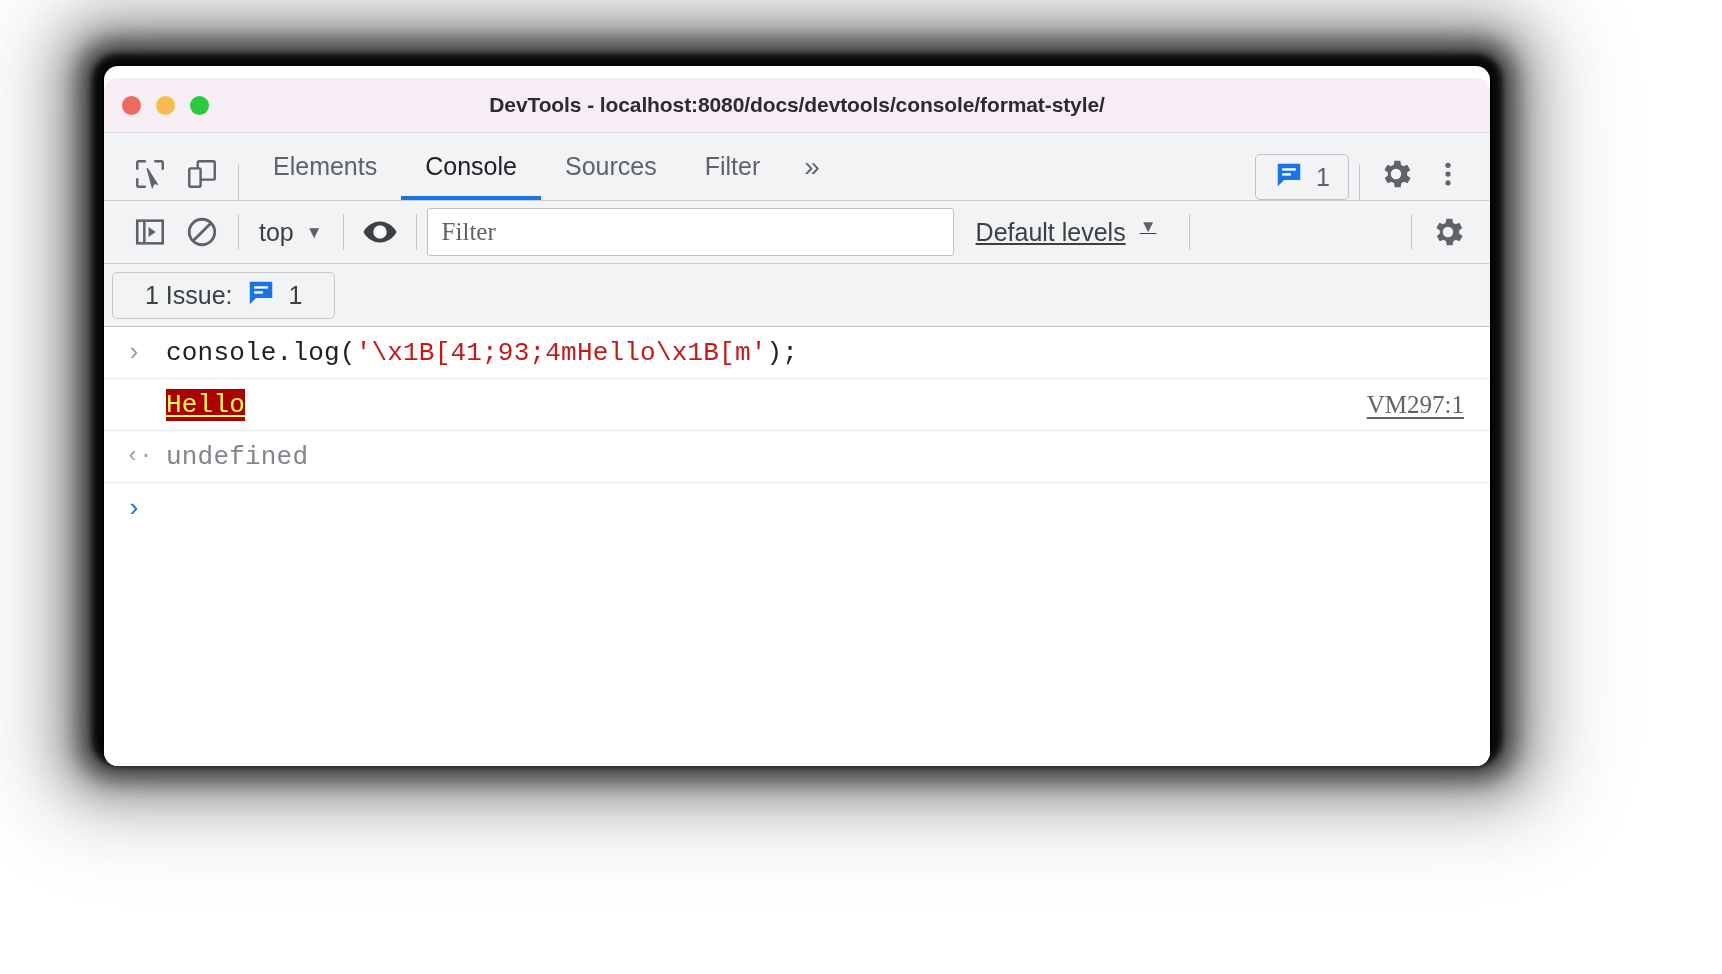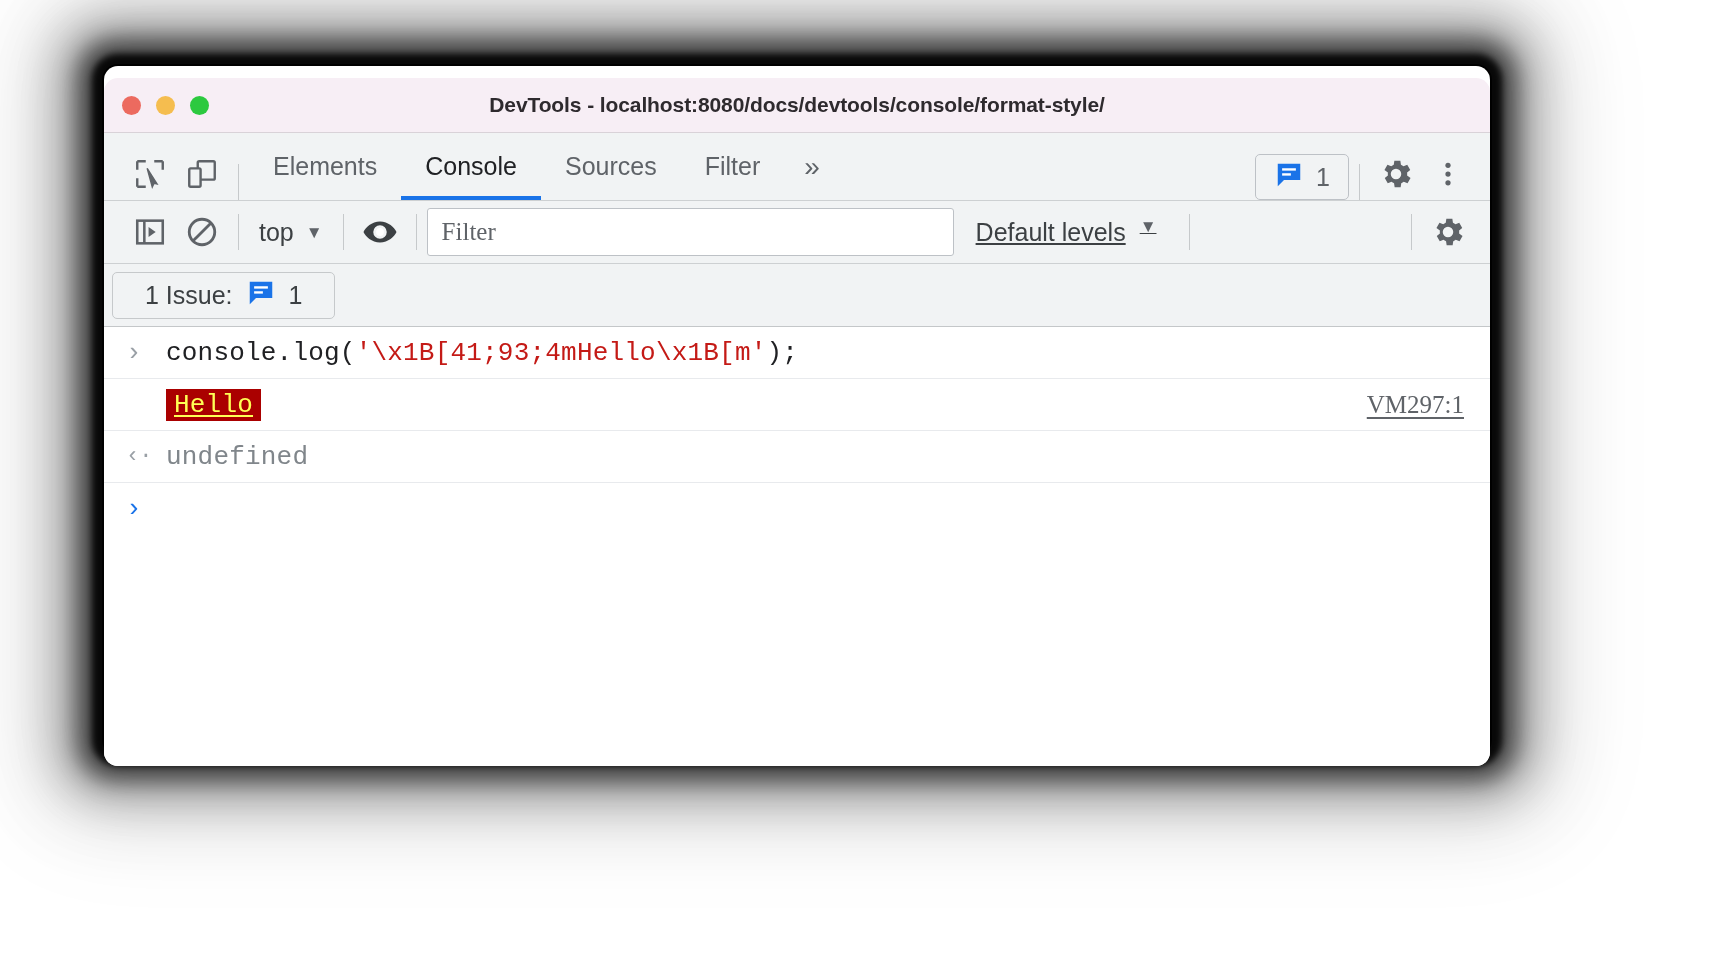--- a/index.html
+++ b/index.html
@@ -214,21 +214,21 @@
   }
   .str { color: #c41a16; }
   .ansi-hello {
     font-family: "Liberation Mono", monospace;
     font-size: 26px;
     background: #aa0000;
     color: #ffff55;
     text-decoration: underline;
     text-decoration-color: #ffff55;
     text-underline-offset: 3px;
-    padding: 1px 8px;
+    padding: 1px 0;
     letter-spacing: 0.2px;
   }
   .undefined-txt {
     font-family: "Liberation Mono", monospace;
     font-size: 26px;
     color: #80868b;
     letter-spacing: 0.2px;
   }
   .source-link {
     position: absolute;

